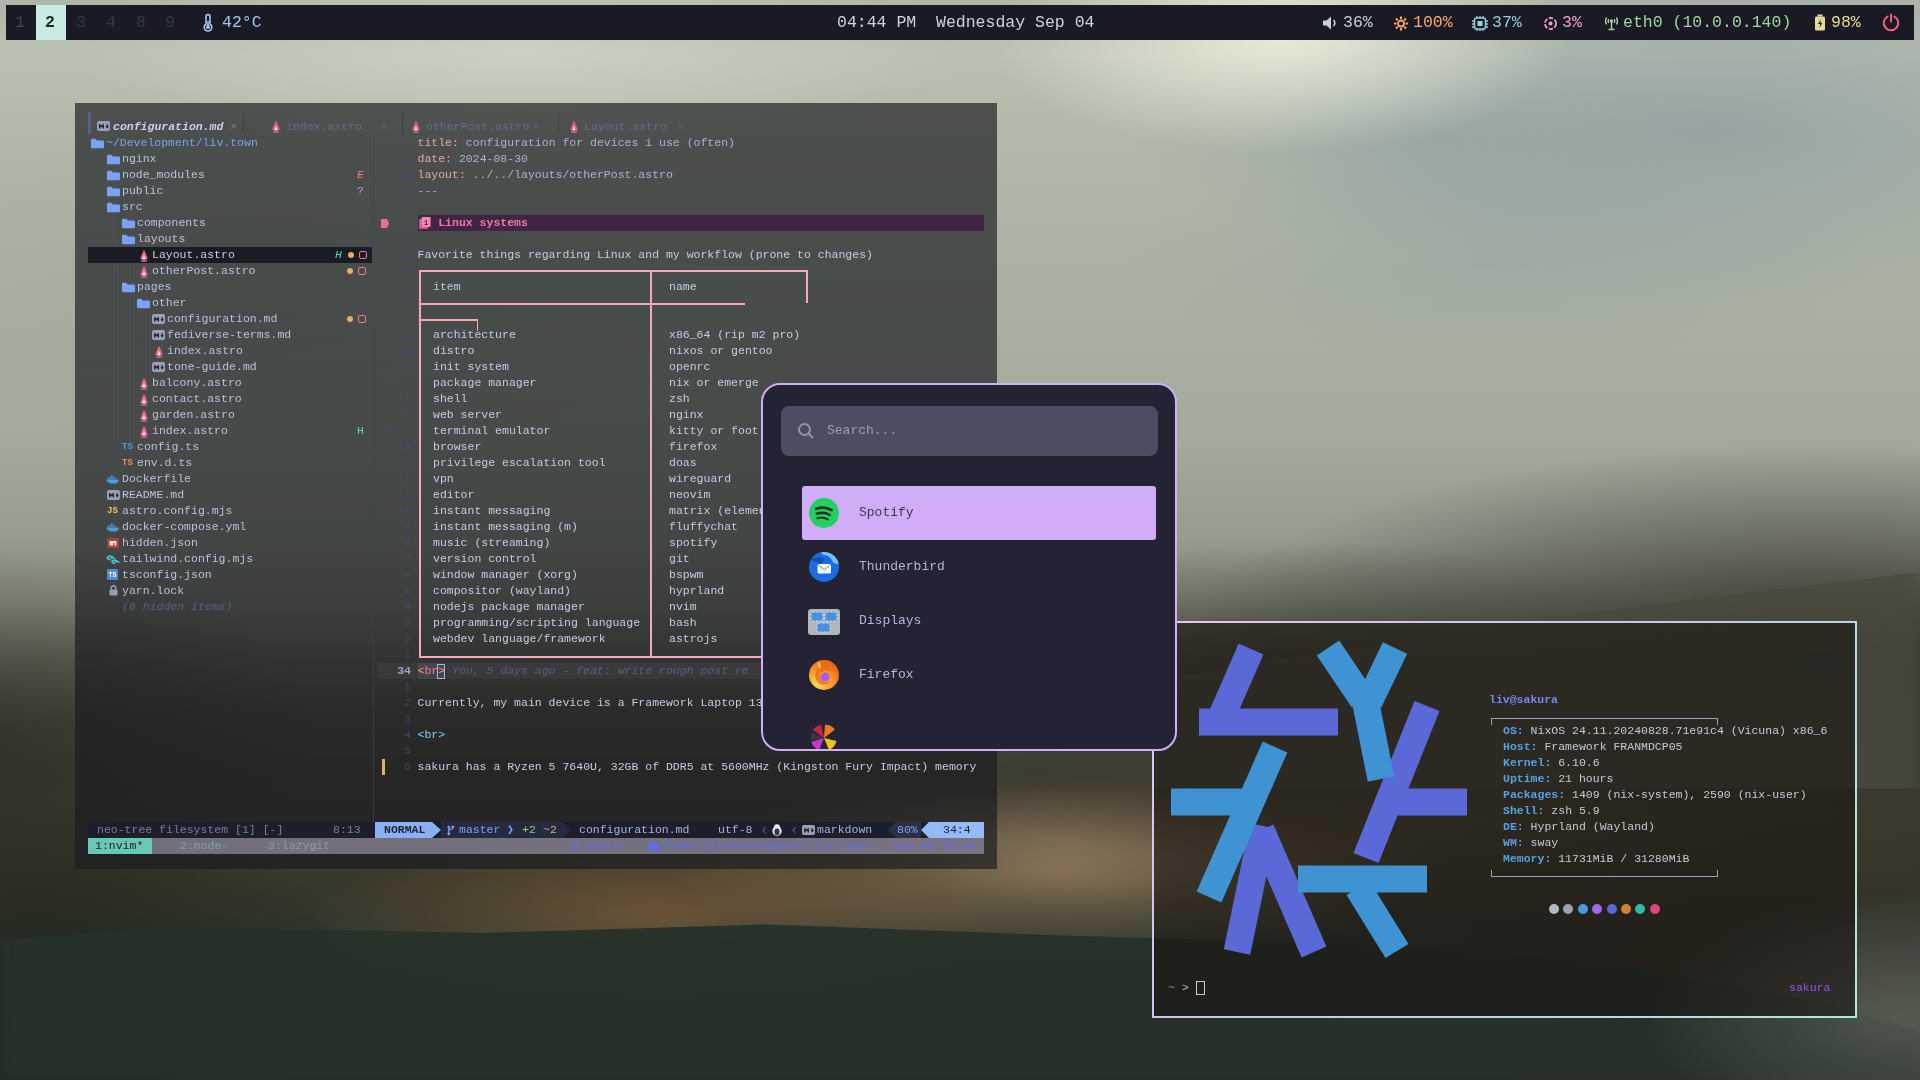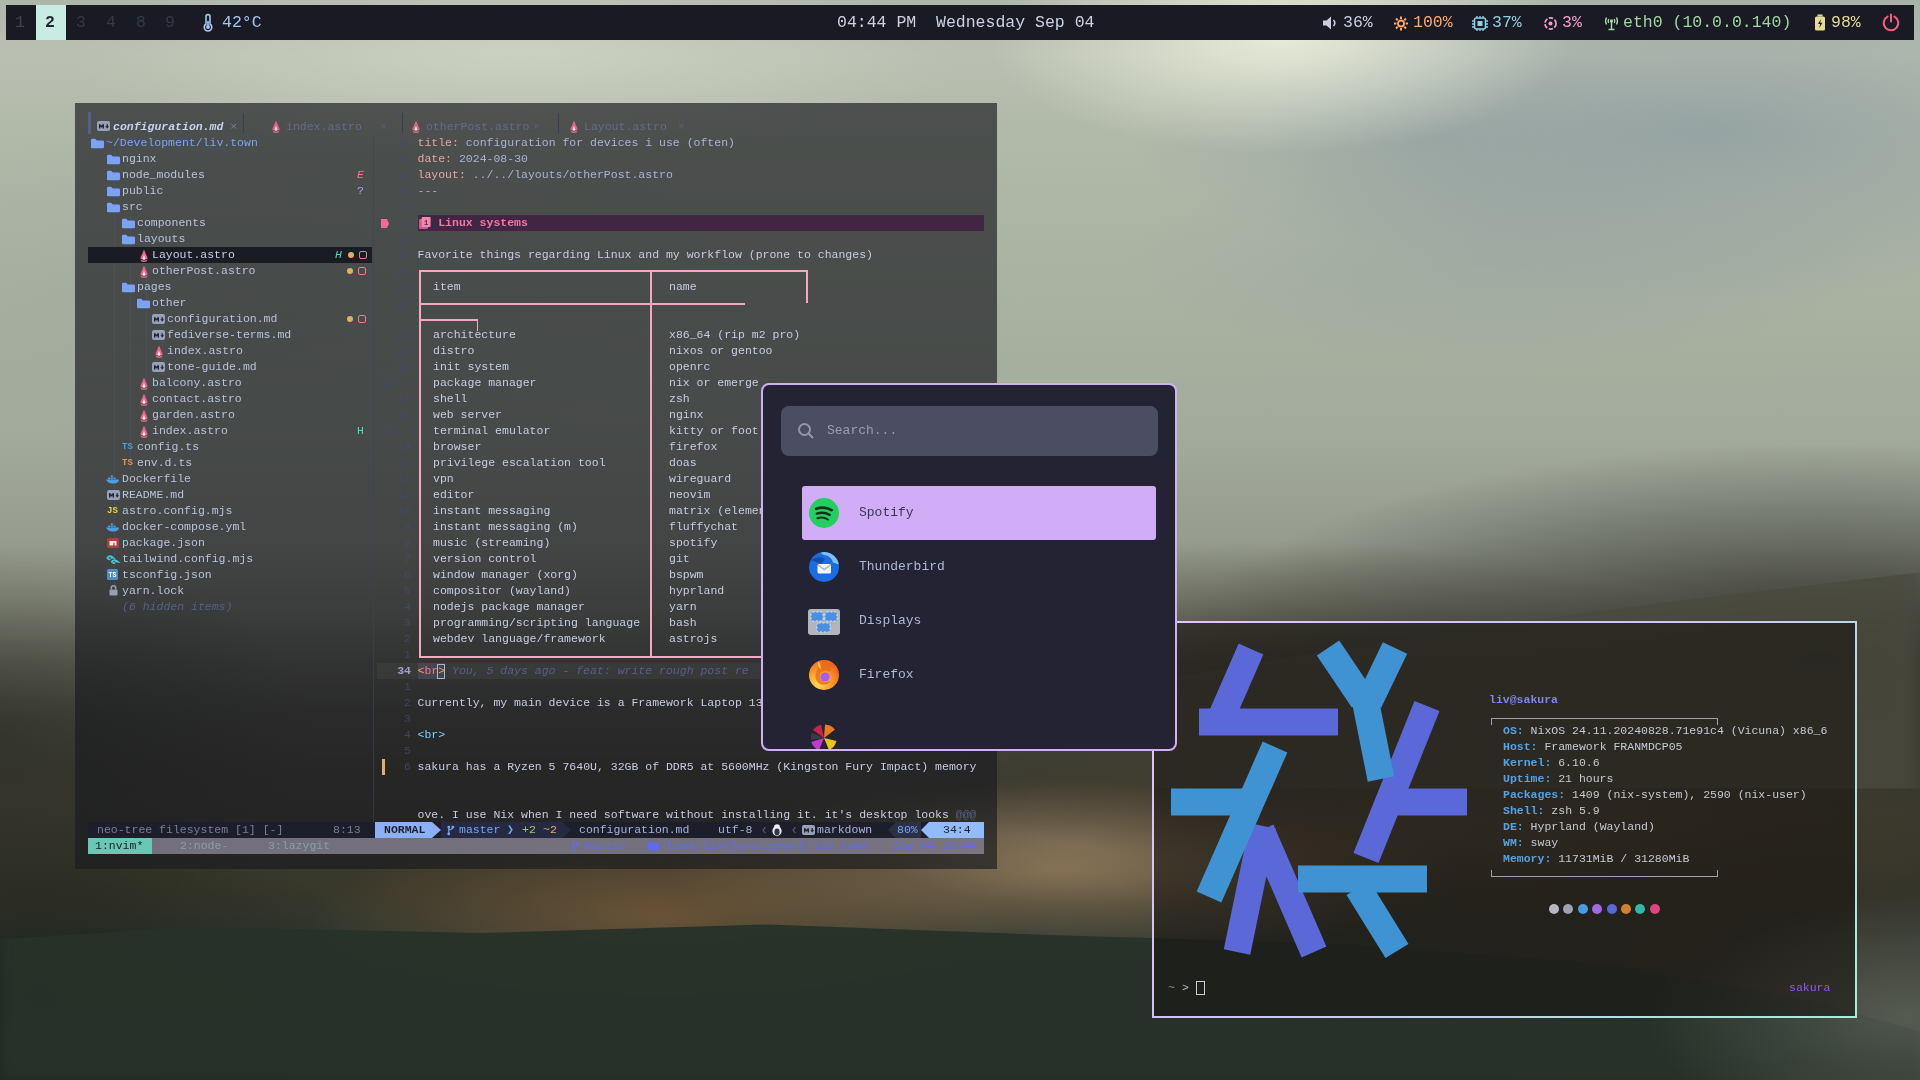--- a/index.html
+++ b/index.html
@@ -195,21 +195,21 @@
       <rect x="2" y="3.5" width="2.2" height="1.6" fill="#4a9fe0"></rect>
       <rect x="4.7" y="3.5" width="2.2" height="1.6" fill="#4a9fe0"></rect>
       <rect x="7.4" y="3.5" width="2.2" height="1.6" fill="#4a9fe0"></rect>
       <rect x="4.7" y="1.4" width="2.2" height="1.6" fill="#4a9fe0"></rect>
     </svg>
 <div class="t" style="left:47px;top:416px;color:#b9c0dc">docker-compose.yml</div>
 <svg style="left:32px;top:435px" width="12" height="10">
       <rect width="12" height="10" rx="1.5" fill="#ad403a"></rect>
       <path d="M2.5 7.5 V3 h7 v4.5 h-2 V4.8 h-1.2 v2.7 z" fill="#efe6e5"></path>
     </svg>
-<div class="t" style="left:47px;top:432px;color:#b9c0dc">package.json</div>
+<div class="t" style="left:47px;top:432px;color:#b9c0dc">hidden.json</div>
 <svg style="left:31px;top:452px" width="13" height="9">
       <path d="M1 3.2 Q3 .4 5.5 1.6 Q6.8 2.3 7.3 2.8 Q5.8 2.4 4.8 3.4 M1 3.2 Q2.5 4.8 4.6 4.3" stroke="#45c5d5" stroke-width="1.7" fill="none"></path>
       <path d="M5.5 7 Q7.5 4.2 10 5.4 Q11.3 6.1 11.8 6.6 Q10.3 6.2 9.3 7.2 M5.5 7 Q7 8.6 9.1 8.1" stroke="#45c5d5" stroke-width="1.7" fill="none"></path>
     </svg>
 <div class="t" style="left:47px;top:448px;color:#b9c0dc">tailwind.config.mjs</div>
 <svg style="left:32px;top:466px" width="11" height="11">
       <rect width="11" height="11" rx="1.5" fill="#4a8fd0"></rect>
       <text x="5.5" y="8.3" font-family="Liberation Mono" font-size="6.5" font-weight="bold" fill="#fff" text-anchor="middle">TS</text>
     </svg>
 <div class="t" style="left:47px;top:464px;color:#b9c0dc">tsconfig.json</div>
@@ -302,21 +302,21 @@
 <div class="t" style="left:358.0px;top:448px;color:#c5cbe3">version control</div>
 <div class="t" style="left:594.0px;top:448px;color:#c5cbe3">git</div>
 <div class="t" style="left:308px;top:464px;width:28px;text-align:right;color:rgba(68,76,110,0.8)">6</div>
 <div class="t" style="left:358.0px;top:464px;color:#c5cbe3">window manager (xorg)</div>
 <div class="t" style="left:594.0px;top:464px;color:#c5cbe3">bspwm</div>
 <div class="t" style="left:308px;top:480px;width:28px;text-align:right;color:rgba(68,76,110,0.8)">5</div>
 <div class="t" style="left:358.0px;top:480px;color:#c5cbe3">compositor (wayland)</div>
 <div class="t" style="left:594.0px;top:480px;color:#c5cbe3">hyprland</div>
 <div class="t" style="left:308px;top:496px;width:28px;text-align:right;color:rgba(68,76,110,0.8)">4</div>
 <div class="t" style="left:358.0px;top:496px;color:#c5cbe3">nodejs package manager</div>
-<div class="t" style="left:594.0px;top:496px;color:#c5cbe3">yarn</div>
+<div class="t" style="left:594.0px;top:496px;color:#c5cbe3">nvim</div>
 <div class="t" style="left:308px;top:512px;width:28px;text-align:right;color:rgba(68,76,110,0.8)">3</div>
 <div class="t" style="left:358.0px;top:512px;color:#c5cbe3">programming/scripting language</div>
 <div class="t" style="left:594.0px;top:512px;color:#c5cbe3">bash</div>
 <div class="t" style="left:308px;top:528px;width:28px;text-align:right;color:rgba(68,76,110,0.8)">2</div>
 <div class="t" style="left:358.0px;top:528px;color:#c5cbe3">webdev language/framework</div>
 <div class="t" style="left:594.0px;top:528px;color:#c5cbe3">astrojs</div>
 <div class="t" style="left:308px;top:544px;width:28px;text-align:right;color:rgba(68,76,110,0.8)">1</div>
 <div class="hl" style="left:344.2px;top:553px;width:386.745px;height:1.5px"></div>
 <div class="ab" style="left:302px;top:560px;width:607px;height:16px;background:rgba(255,255,255,0.045)"></div>
 <div class="t" style="left:308px;top:560px;width:28px;text-align:right;color:#9aa5ce;font-weight:bold">34</div>
@@ -327,21 +327,20 @@
 <div class="t" style="left:308px;top:576px;width:28px;text-align:right;color:rgba(68,76,110,0.8)">1</div>
 <div class="t" style="left:308px;top:592px;width:28px;text-align:right;color:rgba(68,76,110,0.8)">2</div>
 <div class="t" style="left:342.5px;top:592px;color:#c5cbe3">Currently, my main device is a Framework Laptop 13</div>
 <div class="t" style="left:308px;top:608px;width:28px;text-align:right;color:rgba(68,76,110,0.8)">3</div>
 <div class="t" style="left:308px;top:624px;width:28px;text-align:right;color:rgba(68,76,110,0.8)">4</div>
 <div class="t" style="left:342.5px;top:624px;color:#7dcfff">&lt;br&gt;</div>
 <div class="t" style="left:308px;top:640px;width:28px;text-align:right;color:rgba(68,76,110,0.8)">5</div>
 <div class="t" style="left:308px;top:656px;width:28px;text-align:right;color:rgba(68,76,110,0.8)">6</div>
 <div class="ab" style="left:307px;top:656px;width:3px;height:16px;background:#e0af68"></div>
 <div class="t" style="left:342.5px;top:656px;color:#c5cbe3">sakura has a Ryzen 5 7640U, 32GB of DDR5 at 5600MHz (Kingston Fury Impact) memory</div>
-<div class="t" style="left:342.5px;top:704px;color:#c5cbe3">ove. I use Nix when I need software without installing it. it's desktop looks <span style="color:#565f89">@@@</span></div>
 <div class="ab" style="left:13px;top:719px;width:896px;height:16px;background:#1d1e2c"></div>
 <div class="t" style="left:22px;top:719px;color:#787c99">neo-tree filesystem [1] [-]</div>
 <div class="t" style="left:258px;top:719px;color:#787c99">8:13</div>
 <div class="ab" style="left:300px;top:719px;width:57px;height:16px;background:#8cb0f5"></div>
 <div class="ab" style="left:357px;top:719px;width:0;height:0;border-left:9px solid #8cb0f5;border-top:8px solid transparent;border-bottom:8px solid transparent"></div>
 <div class="t" style="left:309px;top:719px;color:#1e2030;font-weight:bold">NORMAL</div>
 <div class="ab" style="left:366px;top:719px;width:121px;height:16px;background:#252a41"></div>
 <div class="ab" style="left:487px;top:719px;width:0;height:0;border-left:9px solid #252a41;border-top:8px solid transparent;border-bottom:8px solid transparent"></div>
 <svg style="left:372px;top:722px" width="8" height="11" viewBox="0 0 9 12">
       <path d="M2 2.5 v7 M2 5 q4.5 0 4.5-3" stroke="#7aa2f7" stroke-width="1.4" fill="none"></path>
@@ -502,21 +501,21 @@
 <div class="ab" style="left:1577.8000000000002px;top:904px;width:10px;height:10px;border-radius:5px;background:#4a9ae0"></div>
 <div class="ab" style="left:1592.2000000000003px;top:904px;width:10px;height:10px;border-radius:5px;background:#9f6ae8"></div>
 <div class="ab" style="left:1606.6000000000004px;top:904px;width:10px;height:10px;border-radius:5px;background:#5868d8"></div>
 <div class="ab" style="left:1621.0000000000005px;top:904px;width:10px;height:10px;border-radius:5px;background:#d08030"></div>
 <div class="ab" style="left:1635.4000000000005px;top:904px;width:10px;height:10px;border-radius:5px;background:#2fb8a8"></div>
 <div class="ab" style="left:1649.8000000000006px;top:904px;width:10px;height:10px;border-radius:5px;background:#e0447e"></div>
 <div class="t" style="left:1168px;top:980px;color:#9a9488">~</div>
 <div class="t" style="left:1182px;top:980px;color:#b8bcc8">&gt;</div>
 <div class="ab" style="left:1196px;top:981px;width:9px;height:14px;border:1.5px solid #c8ccd8"></div>
 <div class="t" style="left:1789px;top:980px;color:#9355f2">sakura</div>
-<div class="ab" style="left:761px;top:383px;width:416px;height:368px;background:#232334;border:2px solid #cdb0f6;border-radius:8px;overflow:hidden">
+<div class="ab" style="left:761px;top:383px;width:416px;height:368px;background:#232334;border:2px solid #cdb0f6;border-radius:19px;overflow:hidden">
 <div class="ab" style="left:18px;top:21px;width:377px;height:50px;background:#4b4e63;border-radius:8px"></div>
 <svg style="left:34px;top:37px" width="18" height="18">
       <circle cx="7.5" cy="7.5" r="5.5" stroke="#9296ac" stroke-width="2" fill="none"></circle>
       <path d="M11.5 11.5 L16 16" stroke="#9296ac" stroke-width="2"></path>
     </svg>
 <div class="lt" style="left:64px;top:19px;color:#999db5">Search...</div>
 <div class="ab" style="left:39px;top:101px;width:354px;height:54px;background:#d2adf7;border-radius:3px"></div>
 <svg style="left:45px;top:112px" width="32" height="32">
       <circle cx="16" cy="16" r="15" fill="#23cf5f"></circle>
       <path d="M8.2 11.8 c5.6-1.9 11.4-1 15.4 1.3" stroke="#17301c" stroke-width="2.7" fill="none" stroke-linecap="round"></path>

